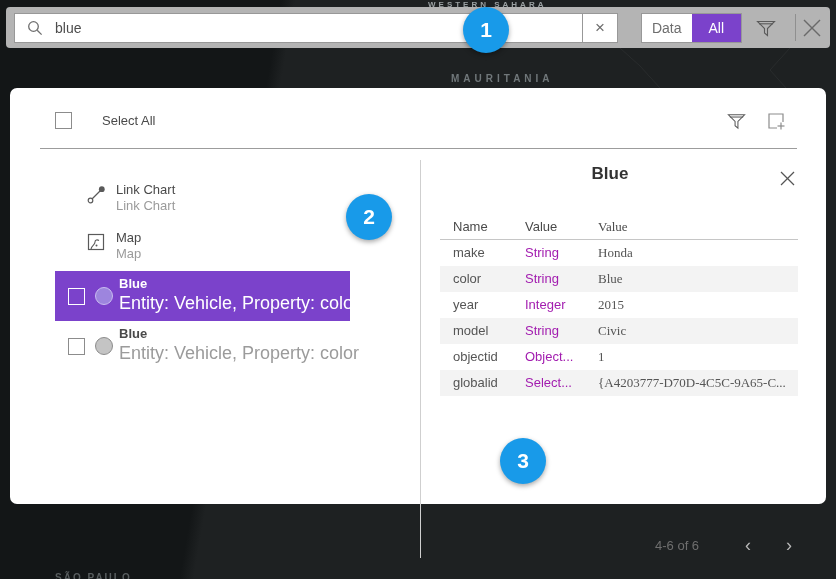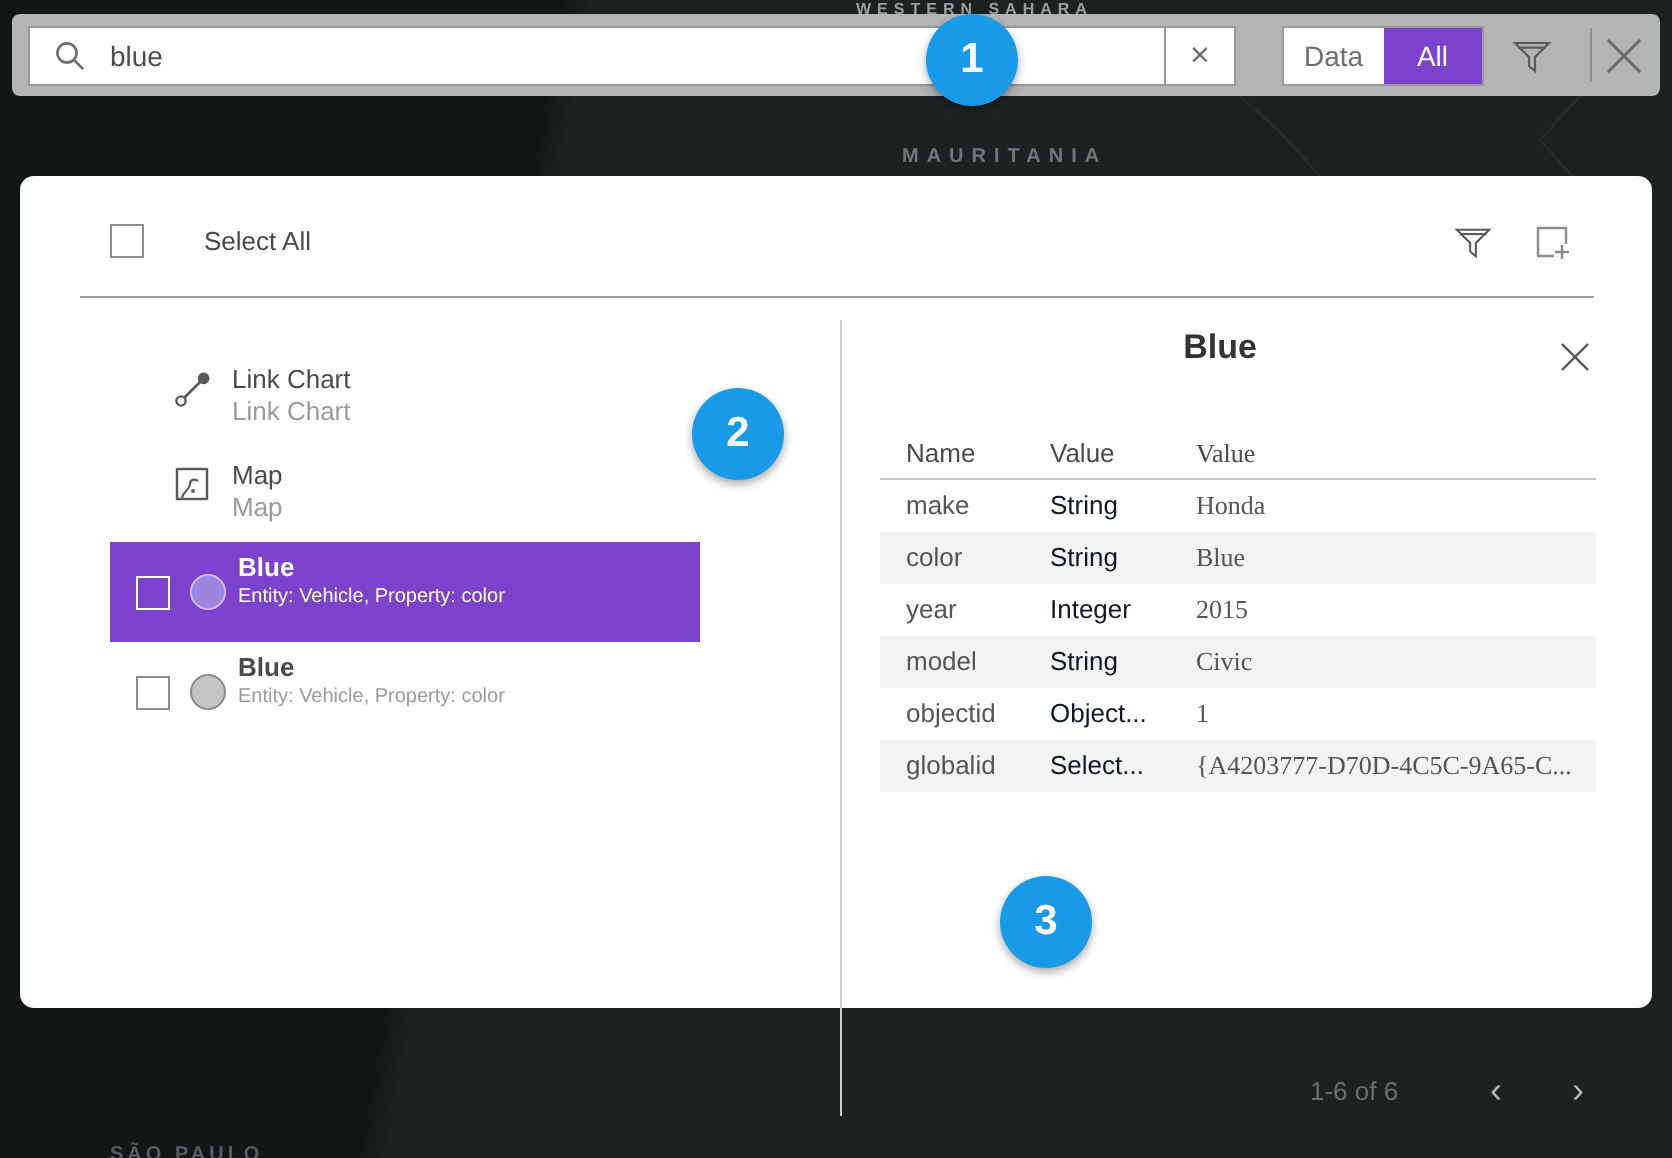--- a/index.html
+++ b/index.html
@@ -59,36 +59,36 @@
   
   .result-item { position:absolute; left:45px; width:305px; cursor:pointer; }
   .ri-icon { position:absolute; left:32px; top:3px; }
   .ri-title { position:absolute; left:61px; top:0; font-size:13px; color:#4a4a4a; white-space:nowrap; }
   .ri-sub   { position:absolute; left:61px; top:16px; font-size:13px; color:#9b9b9b; white-space:nowrap; }
   .entity-row { position:absolute; left:45px; width:295px; height:50px; cursor:pointer; }
   .entity-row .cb { position:absolute; left:13px; top:17px; }
   .entity-row .circ { position:absolute; left:40px; top:16px; width:18px; height:18px; border-radius:50%;
                       background:#c4c4c4; border:1px solid #8c8c8c; }
   .entity-row .t { position:absolute; left:64px; top:5px; font-size:13px; font-weight:bold; color:#4a4a4a; white-space:nowrap; }
-  .entity-row .s { position:absolute; left:64px; top:22px; font-size:10px; color:#9b9b9b; white-space:nowrap; }
+  .entity-row .s { position:absolute; left:64px; top:22px; font-size:18px; color:#9b9b9b; white-space:nowrap; }
   .entity-row.selected { background:#7b42cb; }
   .entity-row.selected .cb { border-color:#fff; background:transparent; }
   .entity-row.selected .circ { background:#9d85de; border-color:#cabdf0; }
   .entity-row.selected .t { color:#fff; }
   .entity-row.selected .s { color:#fff; font-weight:normal; }
   .col-divider { position:absolute; left:410px; top:72px; width:1px; height:398px; background:#cfcfcf; }
   
   .detail-title { position:absolute; left:410px; top:76px; width:380px; text-align:center;
                   font-size:17px; font-weight:bold; color:#333; }
   .detail-close { position:absolute; left:766px; top:79px; width:22px; height:22px;
                   display:flex; align-items:center; justify-content:center; cursor:pointer; }
   .dtable { position:absolute; left:430px; top:126px; width:358px; }
   .drow { display:flex; height:26px; line-height:26px; font-size:13px; padding-left:13px; }
   .drow .c1 { width:72px; color:#555; }
-  .drow .c2 { width:73px; color:#0f172a; }
+  .drow .c2 { width:73px; color:#a21caf; }
   .drow .c3 { flex:1; color:#555; white-space:nowrap; overflow:hidden;font-family:Liberation Serif, serif; }
   .drow.head { color:#4a4a4a; border-bottom:1px solid #c6c6c6;justify-content:space-between; }
   .drow.head span { color:#4a4a4a; }
   .drow.alt { background:#f3f3f3; }
   .pagination { position:absolute; top:448px; left:410px; width:380px; height:20px; }
   .pg-label { position:absolute; left:235px; top:2px; font-size:13px; color:#6e6e6e; }
   .pg-btn { position:absolute; top:0; width:20px; height:20px; text-align:center; font-size:18px; line-height:18px; color:#b8b8b8; cursor:pointer; }
   .pg-prev { left:318px; }
   .pg-next { left:359px; }
   
@@ -245,21 +245,21 @@
         <span class="c3">1</span>
       </div>
       <div class="drow alt">
         <span class="c1">globalid</span>
         <span class="c2">Select...</span>
         <span class="c3">{A4203777-D70D-4C5C-9A65-C...</span>
       </div>
     </div>
 
     <div class="pagination">
-      <span class="pg-label">1-6 of 6</span>
+      <span class="pg-label">4-6 of 6</span>
       <span class="pg-btn pg-prev">‹</span>
       <span class="pg-btn pg-next">›</span>
     </div>
   </div>
 
   <div class="callout co-1">1</div>
   <div class="callout co-2">2</div>
   <div class="callout co-3">3</div>
 
 </div>

